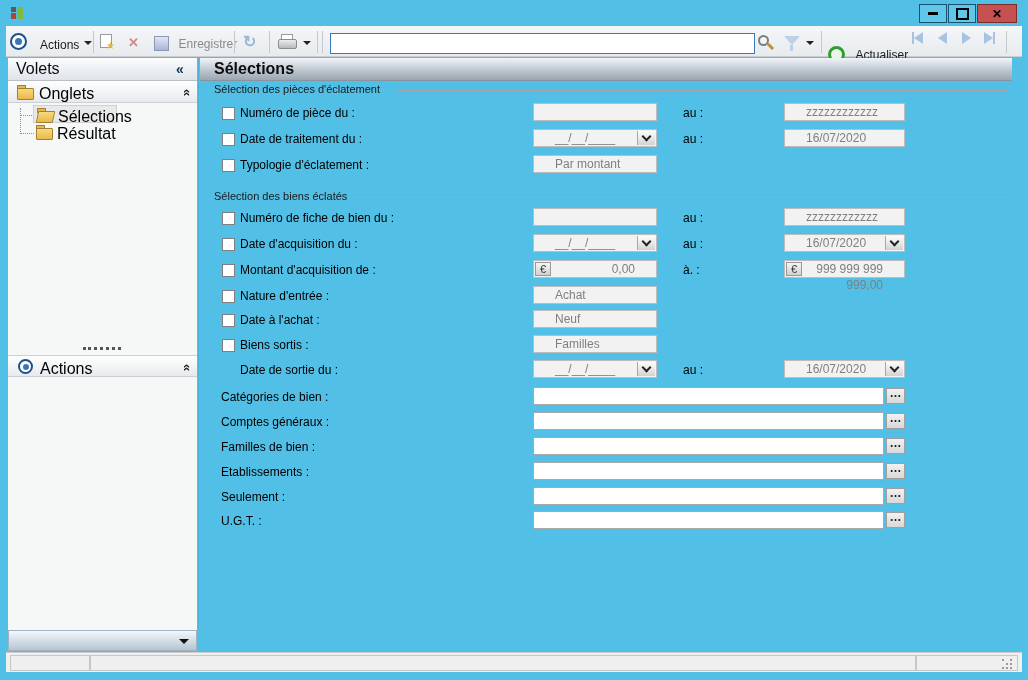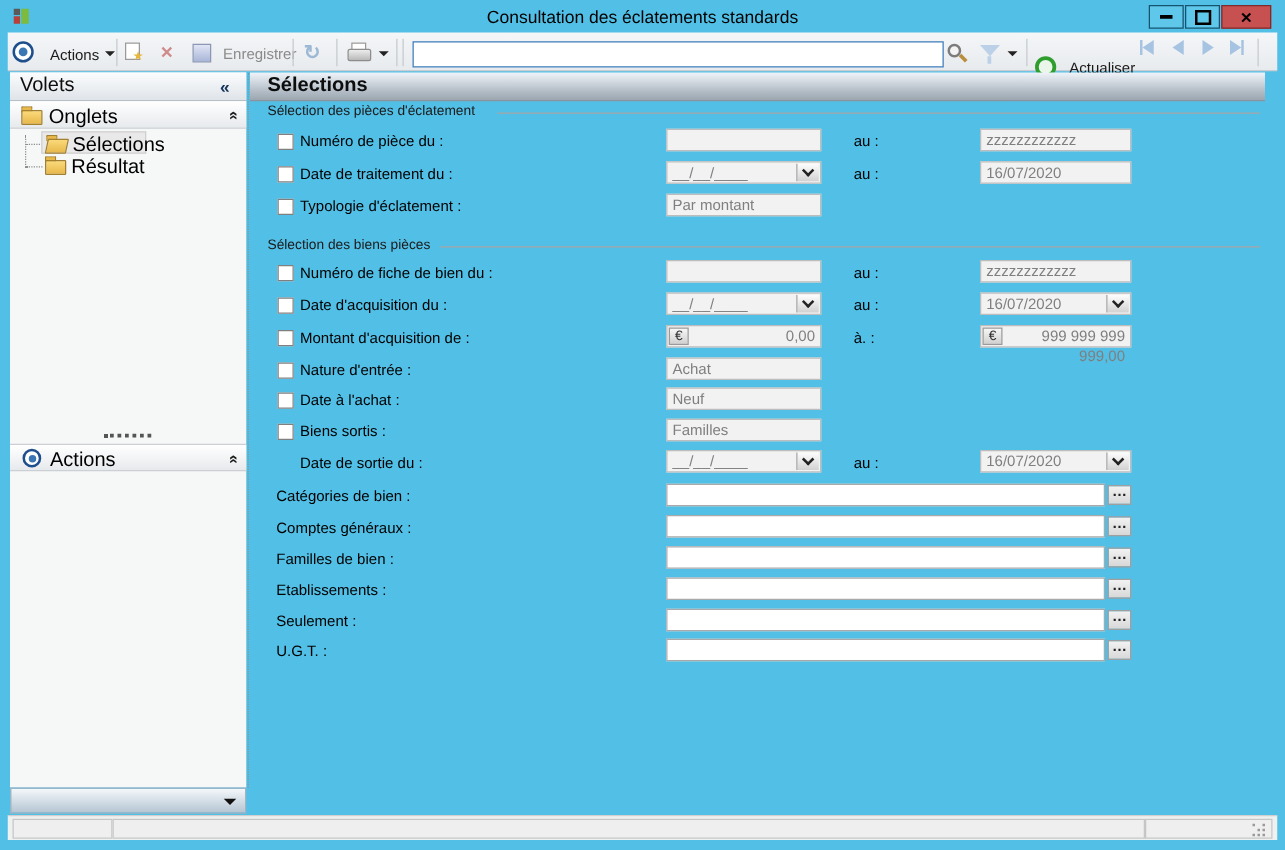--- a/index.html
+++ b/index.html
@@ -58,21 +58,21 @@
   .split-dots{border-top:3px dotted #555;width:38px}
   .bottombar{left:8px;top:630px;width:189px;height:21px;background:linear-gradient(#f4f8fb,#b5c5d2);border:1px solid #9fb3c2;box-sizing:border-box}
   .dd-black{width:0;height:0;border-left:5px solid transparent;border-right:5px solid transparent;border-top:5px solid #111}
   
   .main-head{left:200px;top:58px;width:812px;height:23px;background:linear-gradient(#eff4f9,#bac3cc 60%,#9ba6b0);border-bottom:1px solid #8a949e;box-sizing:border-box}
   .main-head .t{position:absolute;left:14px;top:2px;font-size:16px;font-weight:bold;color:#0d0d0d}
   .grouplabel{font-size:11px;color:#1a1a1a}
   .groupline{height:1px;background:#a6a6a6}
   .rowlabel{font-size:12px;color:#000}
   .cb{width:11px;height:11px;background:#fff;border:1px solid #808080}
-  .fld{box-sizing:border-box;height:18px;border:1px solid #bdbdbd;background:#f2f2f2;color:#7f7f7f;font-size:12px;line-height:16px;padding:0 4px}
+  .fld{box-sizing:border-box;height:18px;border:1px solid #bdbdbd;background:#f2f2f2;color:#7f7f7f;font-size:12px;line-height:16px;padding:0 21px}
   .fld.white{background:#fff;border-color:#a9a9a9;color:#000}
   .fld.amount{text-align:right;padding-left:22px}
   .combo-btn{position:absolute;top:1px;right:1px;width:17px;height:14px;background:linear-gradient(#fdfdfd,#d2d2d2);border-left:1px solid #a8a8a8;display:flex;align-items:center;justify-content:center}
   .chev{width:5px;height:5px;border-right:2px solid #222;border-bottom:2px solid #222;transform:rotate(45deg);margin-top:-3px}
   .eurobtn{position:absolute;top:1px;left:1px;width:16px;height:14px;background:linear-gradient(#f6f6f6,#d0d0d0);border:1px solid #9a9a9a;box-sizing:border-box;font-size:11px;line-height:12px;text-align:center;color:#333}
   .dotsbtn{box-sizing:border-box;width:19px;height:16px;background:linear-gradient(#f2f2f2,#d8d8d8);border:1px solid #9f9f9f;font-size:12px;font-weight:bold;line-height:8px;text-align:center;color:#222}
   
   .statusbar{left:6px;top:652px;width:1016px;height:20px;background:#eff0f0;border-top:1px solid #cfcfcf;box-sizing:border-box}
   .scell{position:absolute;top:2px;height:16px;background:#efefef;border:1px solid #c6c6c6;box-sizing:border-box}
   .grip{width:2px;height:2px;background:#9a9a9a;box-shadow:8px 0 #9a9a9a,4px 4px #9a9a9a,8px 4px #9a9a9a,0 8px #9a9a9a,4px 8px #9a9a9a,8px 8px #9a9a9a}
@@ -81,21 +81,20 @@
 </style>
 </head>
 <body>
 
 <div class="abs titlebar">
   <div class="abs appicon">
     <span class="sq" style="left:0;top:0;width:5px;height:5px;background:#5a5a5a"></span>
     <span class="sq" style="left:0;top:6px;width:5px;height:6px;background:#b5413a"></span>
     <span class="sq" style="left:6px;top:0;width:6px;height:12px;background:#7eba3d"></span>
   </div>
-  <div class="abs win-title">Consultation des éclatements standards</div>
   <div class="abs winbtn min" style="left:919px;width:28px">
       <span class="min-bar"></span>
     </div>
   <div class="abs winbtn max" style="left:948px;width:28px">
       <span class="max-box"></span>
     </div>
   <div class="abs winbtn close" style="left:977px;width:40px">
       <span>✕</span>
     </div>
 </div>
@@ -233,21 +232,21 @@
       <span class="chev"></span>
     </span>
 </div>
 <span class="abs rowlabel" style="left:683px;top:132px">au :</span>
 <div class="abs fld" style="left:784px;top:129px;width:121px">16/07/2020</div>
 
 <span class="abs cb" style="left:222px;top:159px"></span>
 <span class="abs rowlabel" style="left:240px;top:158px">Typologie d'éclatement :</span>
 <div class="abs fld" style="left:533px;top:155px;width:124px">Par montant</div>
 
-<span class="abs grouplabel" style="left:214px;top:190px">Sélection des biens pièces</span>
+<span class="abs grouplabel" style="left:214px;top:190px">Sélection des biens éclatés</span>
 <div class="abs groupline" style="left:352px;top:197px;width:656px"></div>
 
 <span class="abs cb" style="left:222px;top:212px"></span>
 <span class="abs rowlabel" style="left:240px;top:211px">Numéro de fiche de bien du :</span>
 <div class="abs fld" style="left:533px;top:208px;width:124px"></div>
 <span class="abs rowlabel" style="left:683px;top:211px">au :</span>
 <div class="abs fld" style="left:784px;top:208px;width:121px">zzzzzzzzzzzz</div>
 
 <span class="abs cb" style="left:222px;top:238px"></span>
 <span class="abs rowlabel" style="left:240px;top:237px">Date d'acquisition du :</span>

